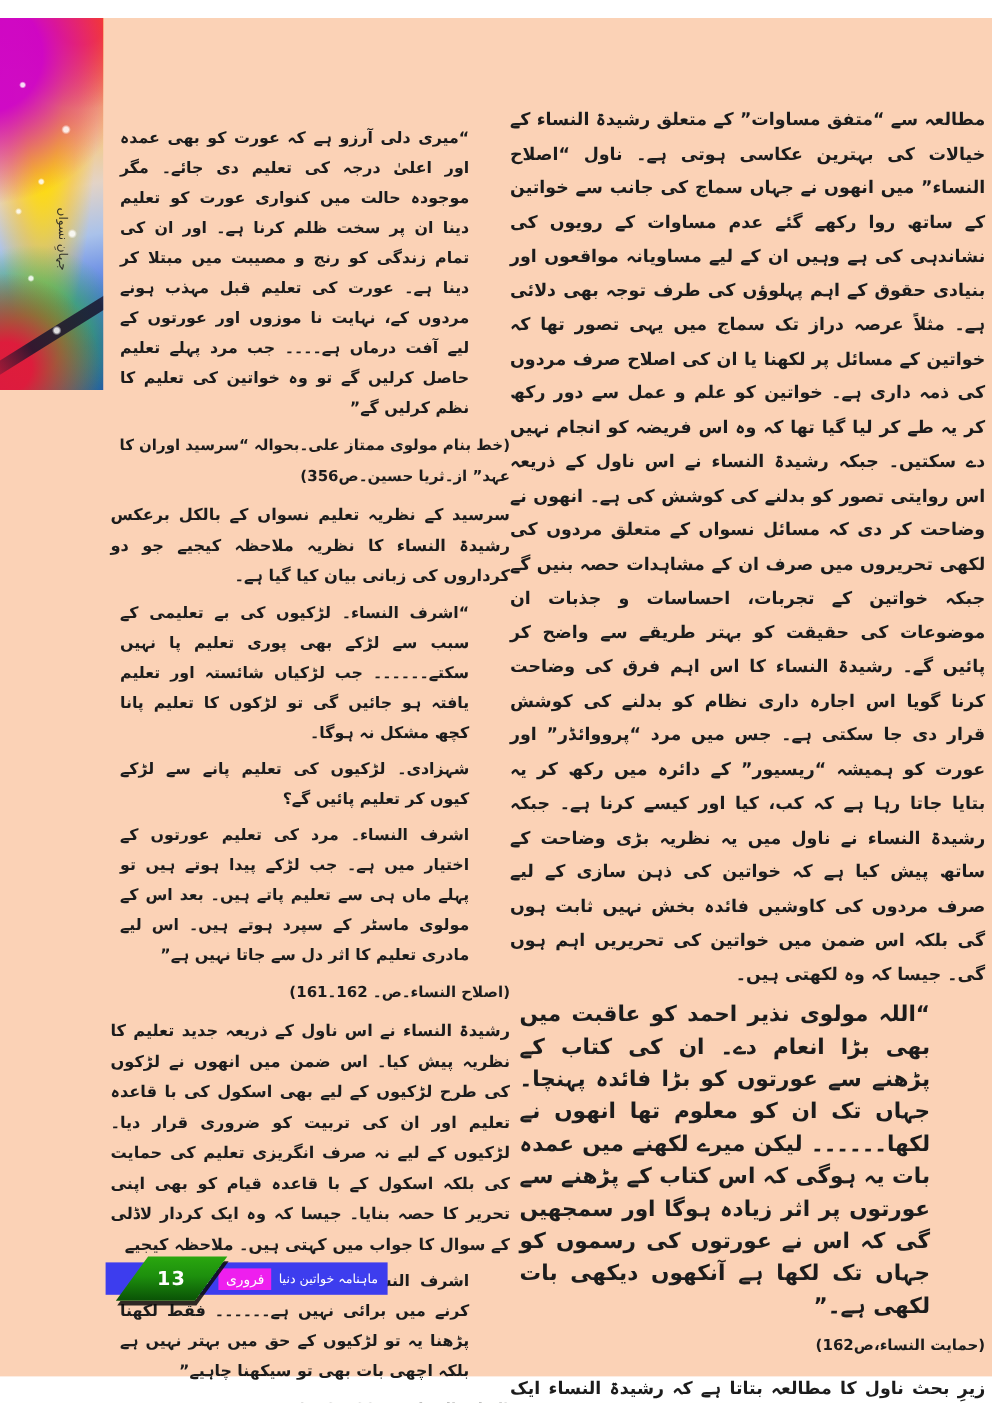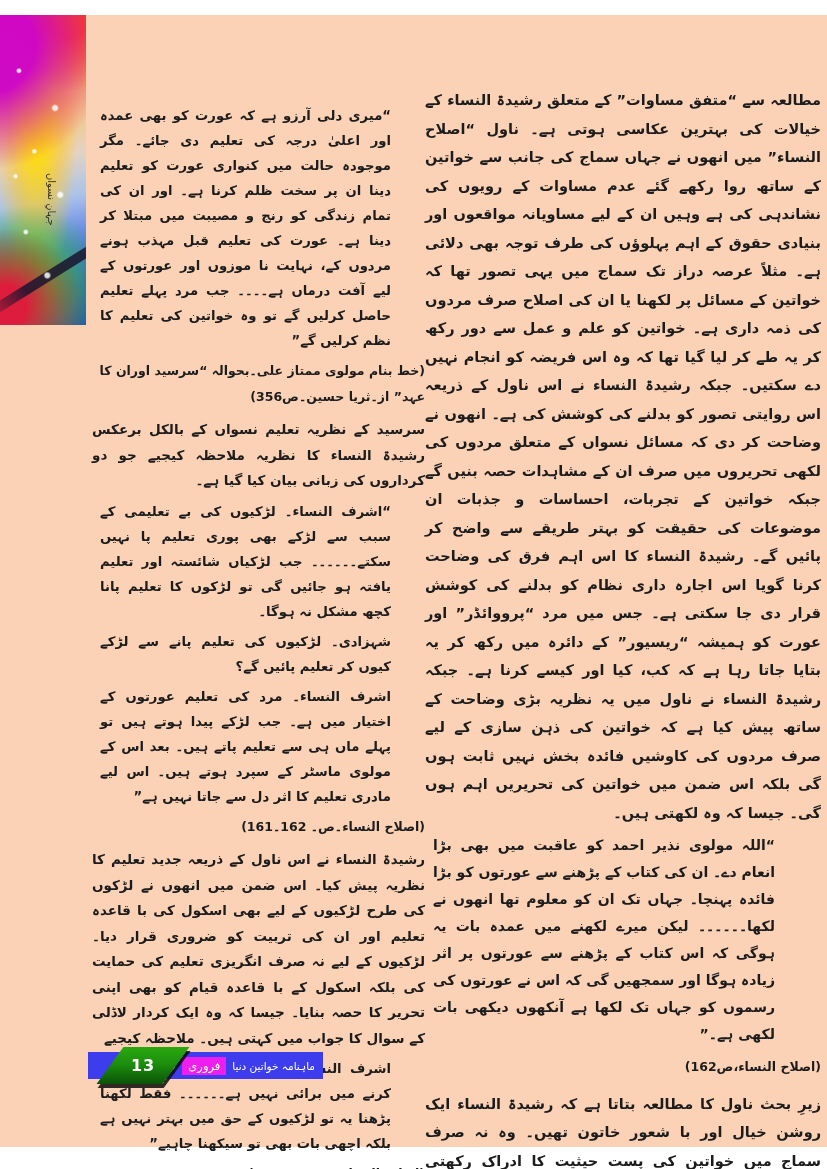--- a/index.html
+++ b/index.html
@@ -57,21 +57,21 @@
   
   .col{position:absolute;direction:rtl;text-align:justify;}
   .col p{margin:0 0 5px 0;font-weight:bold;}
   .col .body{text-align:justify;}
   .col .quote{margin-right:34px;margin-left:8px;}
   .col .ref{text-align:right;font-size:12.5px;margin-top:2px;margin-bottom:8px;}
   .col-right{
     left:425px;top:86px;width:396px;
     font-size:14.5px;line-height:28.5px;
   }
-  .col-right .quote{font-size:14px;line-height:27px;margin-right:46px;}
+  .col-right .quote{font-size:18px;line-height:27px;margin-right:46px;}
   .col-left{
     left:92px;top:103px;width:333px;
     font-size:13.5px;line-height:25.5px;
   }
   .col-left .quote{font-size:13.2px;line-height:25px;}
   
   .footer-bar{
     position:absolute;left:88px;top:1052px;width:235px;height:27px;
     background:var(--bar-blue);
     display:flex;flex-direction:row;align-items:center;direction:rtl;
@@ -103,21 +103,21 @@
 
   <div class="paper"></div>
 
   <div class="strip">
     <div class="strip-label">جہانِ نسواں</div>
   </div>
 
   <div class="col col-right">
     <p class="body">مطالعہ سے “متفق مساوات” کے متعلق رشیدۃ النساء کے خیالات کی بہترین عکاسی ہوتی ہے۔ ناول “اصلاح النساء” میں انھوں نے جہاں سماج کی جانب سے خواتین کے ساتھ روا رکھے گئے عدم مساوات کے رویوں کی نشاندہی کی ہے وہیں ان کے لیے مساویانہ مواقعوں اور بنیادی حقوق کے اہم پہلوؤں کی طرف توجہ بھی دلائی ہے۔ مثلاً عرصہ دراز تک سماج میں یہی تصور تھا کہ خواتین کے مسائل پر لکھنا یا ان کی اصلاح صرف مردوں کی ذمہ داری ہے۔ خواتین کو علم و عمل سے دور رکھ کر یہ طے کر لیا گیا تھا کہ وہ اس فریضہ کو انجام نہیں دے سکتیں۔ جبکہ رشیدۃ النساء نے اس ناول کے ذریعہ اس روایتی تصور کو بدلنے کی کوشش کی ہے۔ انھوں نے وضاحت کر دی کہ مسائل نسواں کے متعلق مردوں کی لکھی تحریروں میں صرف ان کے مشاہدات حصہ بنیں گے جبکہ خواتین کے تجربات، احساسات و جذبات ان موضوعات کی حقیقت کو بہتر طریقے سے واضح کر پائیں گے۔ رشیدۃ النساء کا اس اہم فرق کی وضاحت کرنا گویا اس اجارہ داری نظام کو بدلنے کی کوشش قرار دی جا سکتی ہے۔ جس میں مرد “پرووائڈر” اور عورت کو ہمیشہ “ریسیور” کے دائرہ میں رکھ کر یہ بتایا جاتا رہا ہے کہ کب، کیا اور کیسے کرنا ہے۔ جبکہ رشیدۃ النساء نے ناول میں یہ نظریہ بڑی وضاحت کے ساتھ پیش کیا ہے کہ خواتین کی ذہن سازی کے لیے صرف مردوں کی کاوشیں فائدہ بخش نہیں ثابت ہوں گی بلکہ اس ضمن میں خواتین کی تحریریں اہم ہوں گی۔ جیسا کہ وہ لکھتی ہیں۔</p>
     <p class="quote">“اللہ مولوی نذیر احمد کو عاقبت میں بھی بڑا انعام دے۔ ان کی کتاب کے پڑھنے سے عورتوں کو بڑا فائدہ پہنچا۔ جہاں تک ان کو معلوم تھا انھوں نے لکھا۔۔۔۔۔۔ لیکن میرے لکھنے میں عمدہ بات یہ ہوگی کہ اس کتاب کے پڑھنے سے عورتوں پر اثر زیادہ ہوگا اور سمجھیں گی کہ اس نے عورتوں کی رسموں کو جہاں تک لکھا ہے آنکھوں دیکھی بات لکھی ہے۔”</p>
-    <p class="ref">(اصلاح النساء،ص162)</p>
+    <p class="ref">(حمایت النساء،ص162)</p>
     <p class="body">زیرِ بحث ناول کا مطالعہ بتاتا ہے کہ رشیدۃ النساء ایک روشن خیال اور با شعور خاتون تھیں۔ وہ نہ صرف سماج میں خواتین کی پست حیثیت کا ادراک رکھتی تھیں بلکہ ان کی حالت کو بدلنے کے لیے مکمل لائحہ عمل کا تصور بھی رکھتی تھیں۔ اگرچہ اس دور میں تعلیم نسواں کی شروعات کے لیے مختلف کوششیں کی جاری تھیں لیکن تعلیم نسواں کا تصور یا تو محدود و مشکل میں تھا یا پھر اس کی مخالفت بھی کی جاری تھی۔ جیسا کہ جدید تعلیم کے بانی سر سید احمد خاں نے 1875 میں لڑکوں کے لیے علی گڑھ میں اسکول قائم کیا تھا جبکہ تعلیم نسواں کے متعلق ان کا نظریہ تھا کہ</p>
   </div>
 
   <div class="col col-left">
     <p class="quote">“میری دلی آرزو ہے کہ عورت کو بھی عمدہ اور اعلیٰ درجہ کی تعلیم دی جائے۔ مگر موجودہ حالت میں کنواری عورت کو تعلیم دینا ان پر سخت ظلم کرنا ہے۔ اور ان کی تمام زندگی کو رنج و مصیبت میں مبتلا کر دینا ہے۔ عورت کی تعلیم قبل مہذب ہونے مردوں کے، نہایت نا موزوں اور عورتوں کے لیے آفت درماں ہے۔۔۔۔ جب مرد پہلے تعلیم حاصل کرلیں گے تو وہ خواتین کی تعلیم کا نظم کرلیں گے”</p>
     <p class="ref">(خط بنام مولوی ممتاز علی۔بحوالہ “سرسید اوران کا عہد” از۔ثریا حسین۔ص356)</p>
     <p class="body">سرسید کے نظریہ تعلیم نسواں کے بالکل برعکس رشیدۃ النساء کا نظریہ ملاحظہ کیجیے جو دو کرداروں کی زبانی بیان کیا گیا ہے۔</p>
     <p class="quote">“اشرف النساء۔ لڑکیوں کی بے تعلیمی کے سبب سے لڑکے بھی پوری تعلیم پا نہیں سکتے۔۔۔۔۔۔ جب لڑکیاں شائستہ اور تعلیم یافتہ ہو جائیں گی تو لڑکوں کا تعلیم پانا کچھ مشکل نہ ہوگا۔</p>
     <p class="quote">شہزادی۔ لڑکیوں کی تعلیم پانے سے لڑکے کیوں کر تعلیم پائیں گے؟</p>
     <p class="quote">اشرف النساء۔ مرد کی تعلیم عورتوں کے اختیار میں ہے۔ جب لڑکے پیدا ہوتے ہیں تو پہلے ماں ہی سے تعلیم پاتے ہیں۔ بعد اس کے مولوی ماسٹر کے سپرد ہوتے ہیں۔ اس لیے مادری تعلیم کا اثر دل سے جاتا نہیں ہے”</p>

